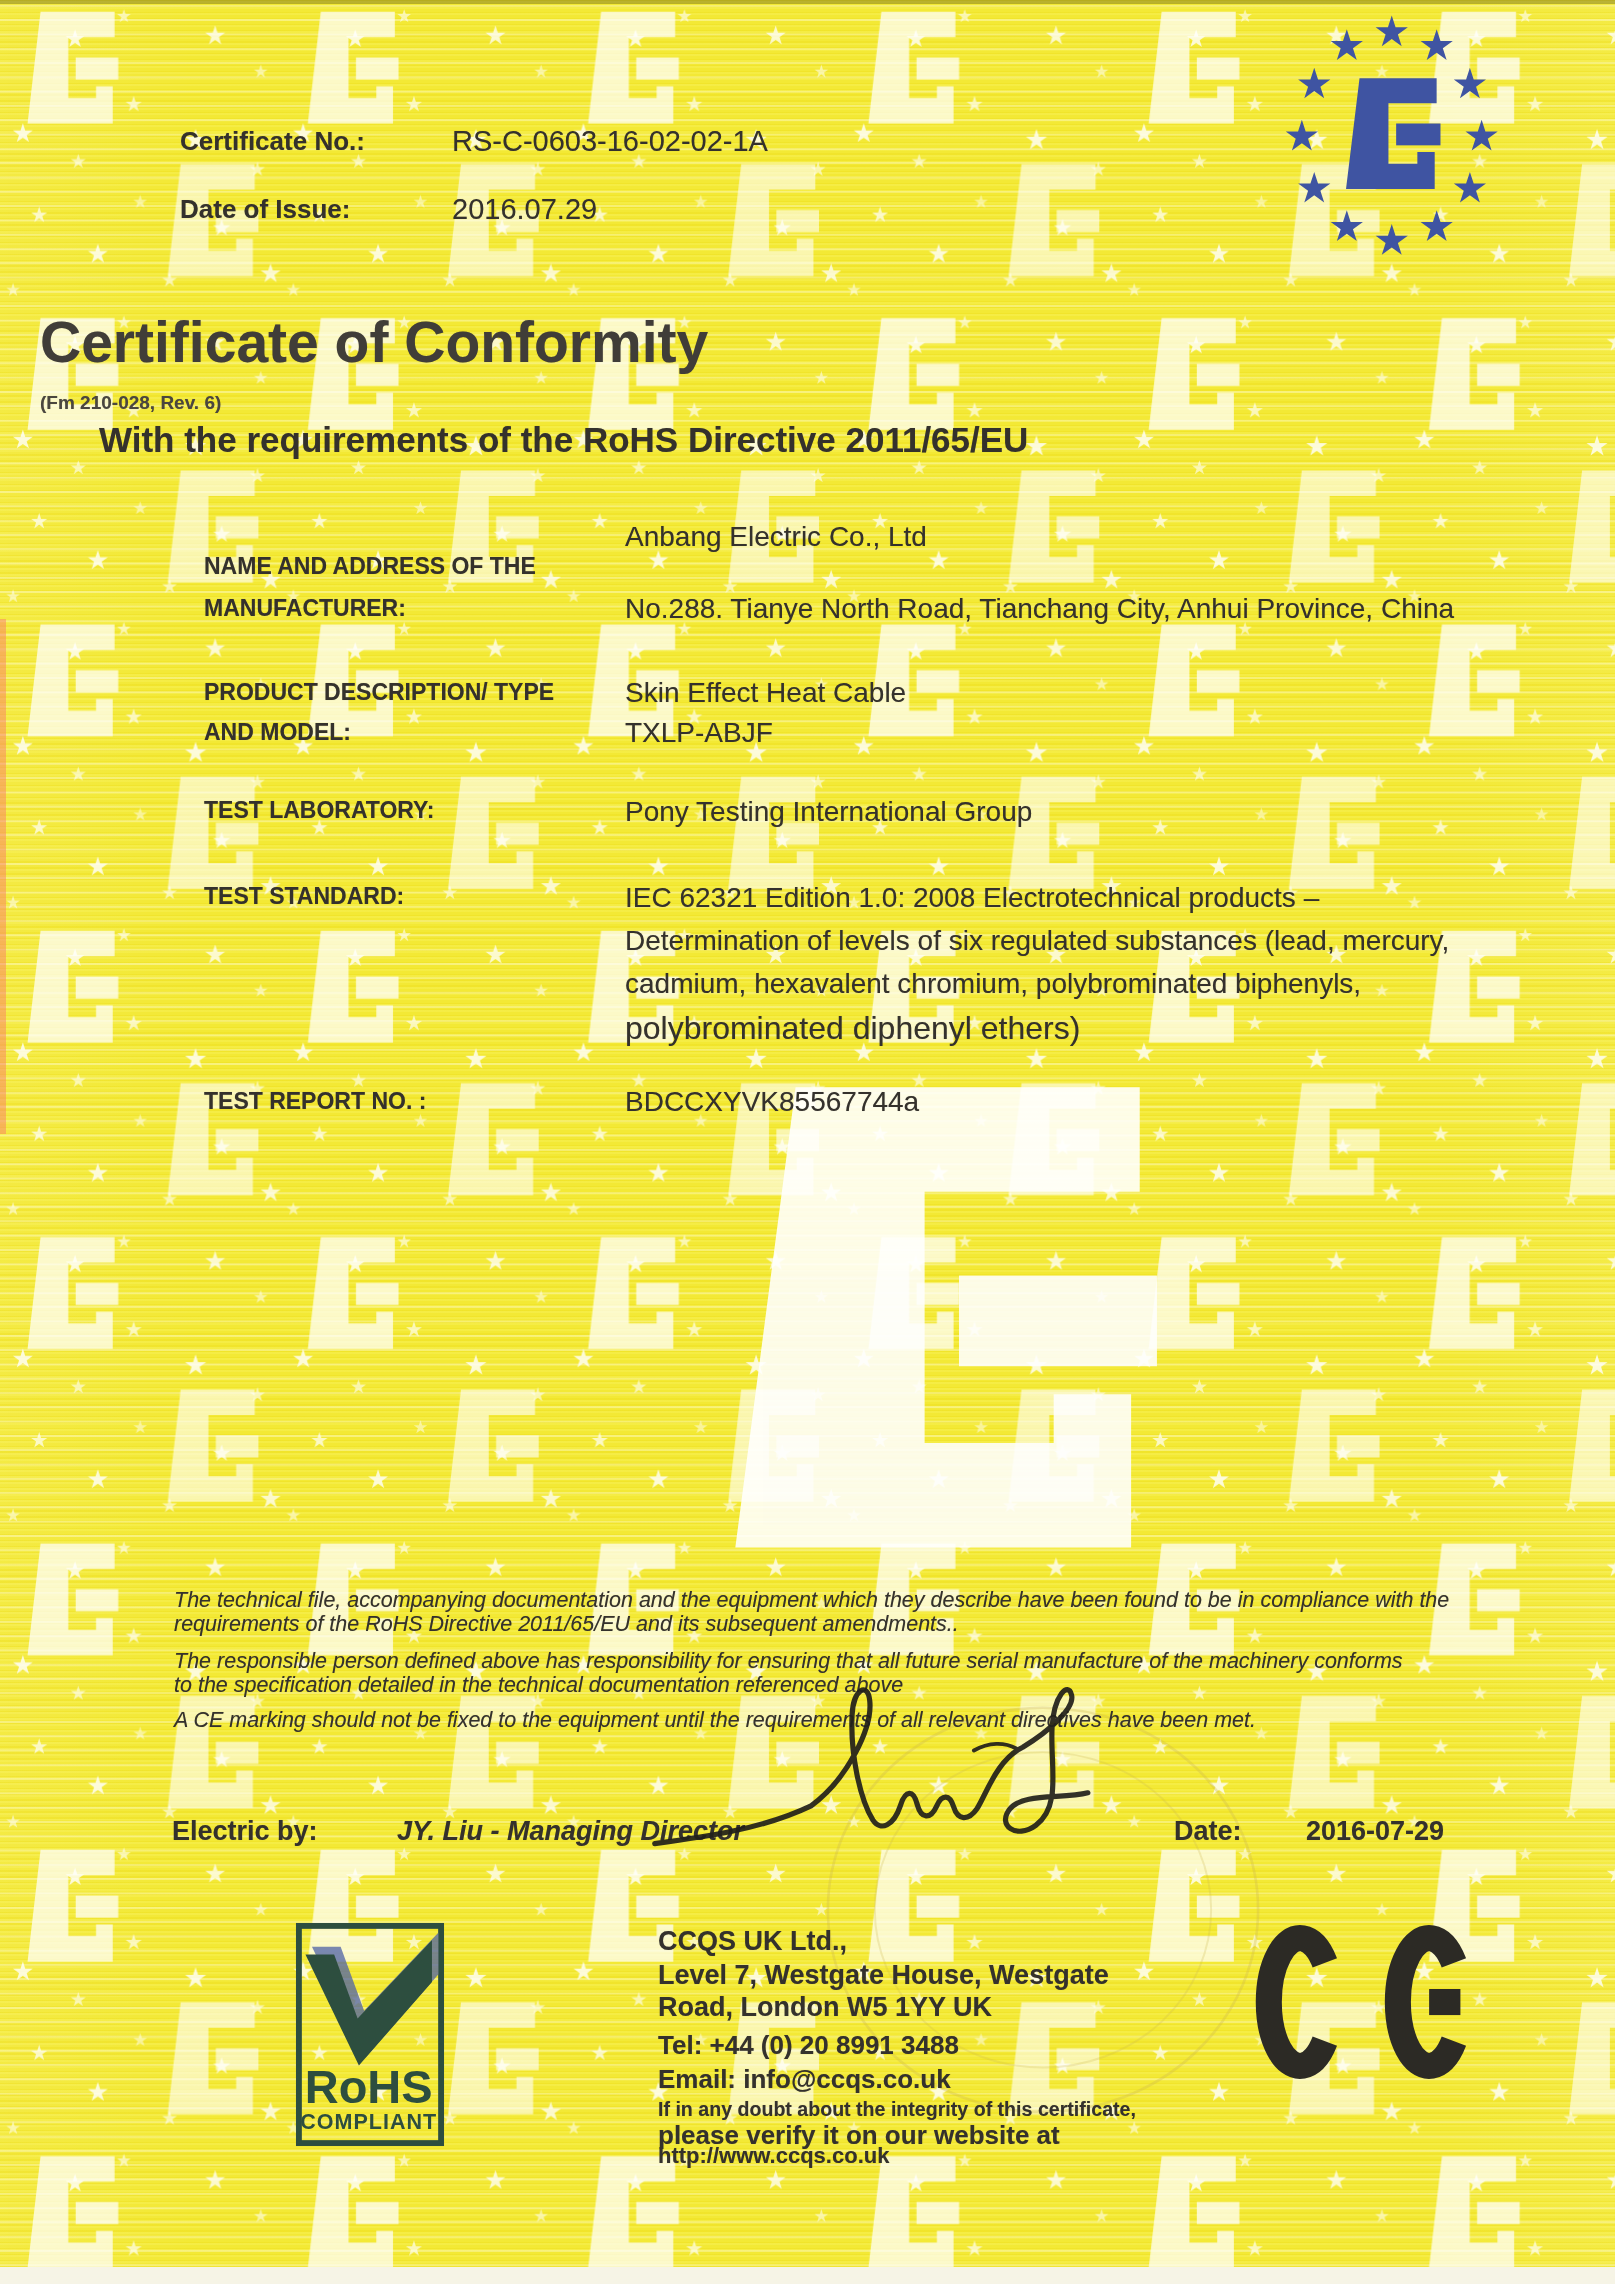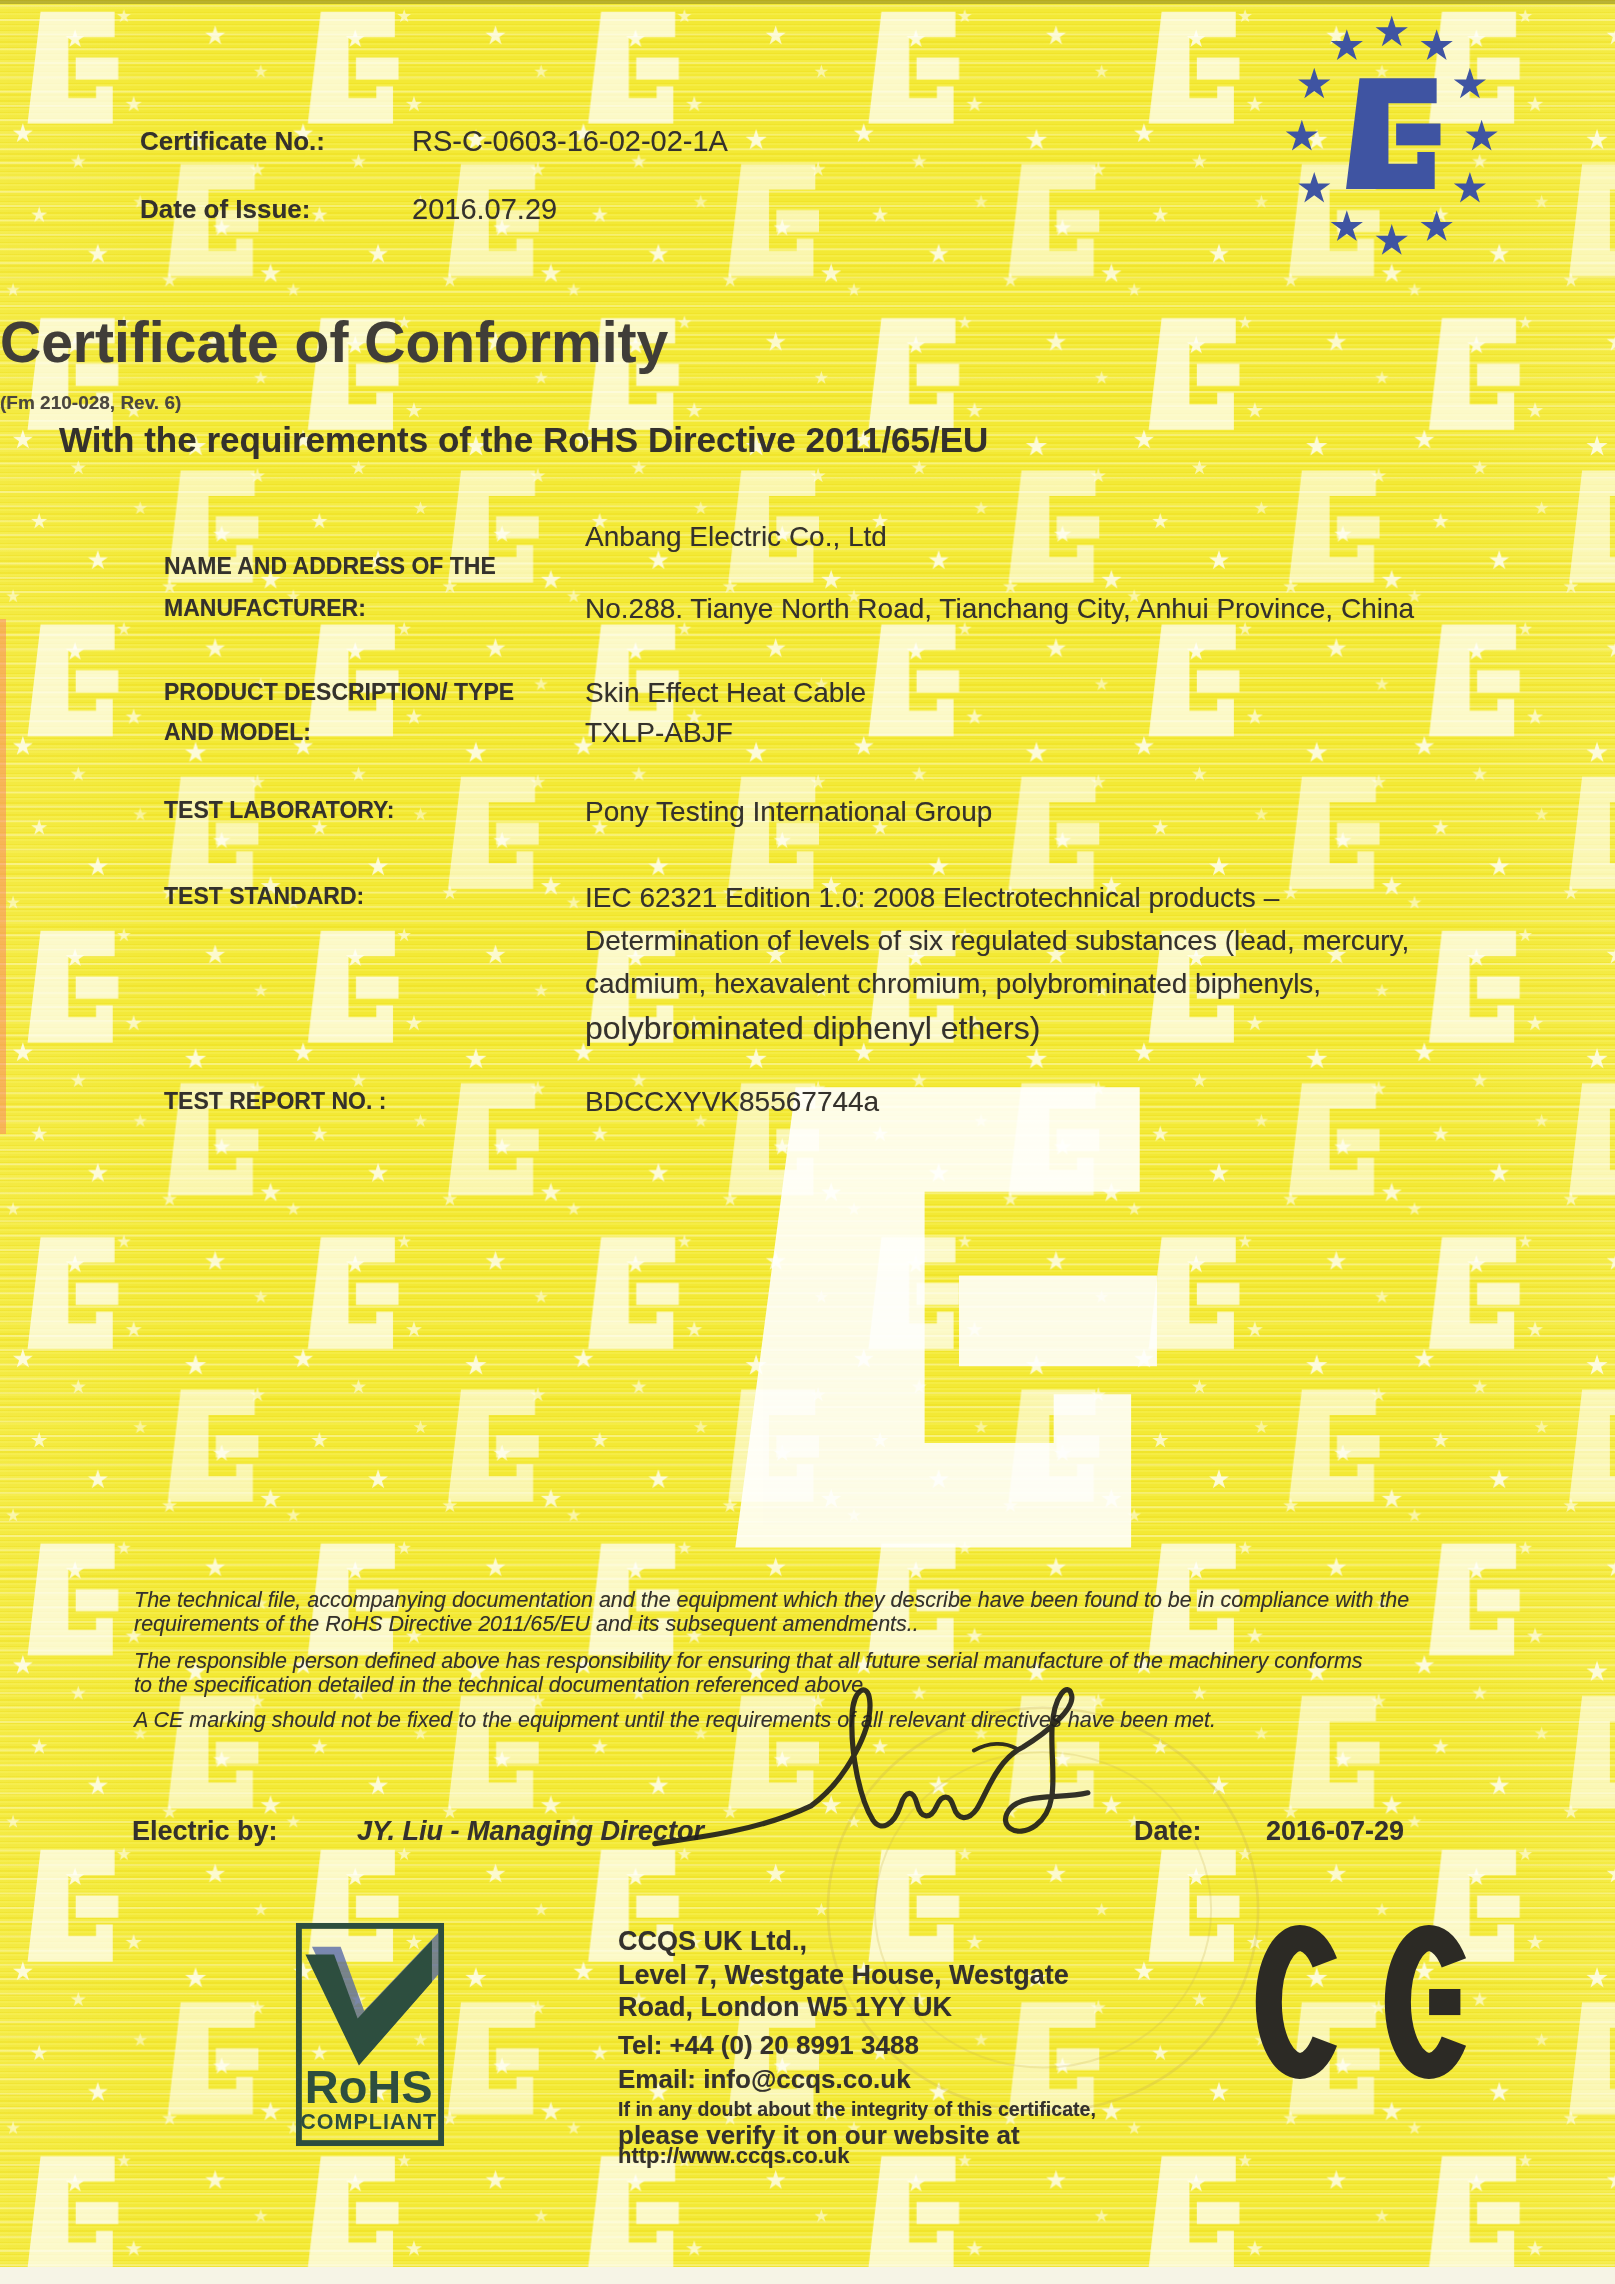--- a/index.html
+++ b/index.html
@@ -14,21 +14,21 @@
         rgba(255,255,255,0) 7.2px, rgba(255,255,255,0) 14.3px),
       repeating-linear-gradient(to bottom,
         rgba(236,218,20,0.30) 0px, rgba(236,218,20,0.30) 1.3px,
         rgba(255,250,130,0.20) 1.3px, rgba(255,250,130,0.20) 3.3px,
         rgba(244,232,40,0) 3.3px, rgba(244,232,40,0) 5.9px),
       linear-gradient(90deg, rgba(255,255,255,0.07), rgba(0,0,0,0) 12%, rgba(0,0,0,0) 88%, rgba(255,255,255,0.08));
   }
   .bgsvg{position:absolute;left:0;top:0;z-index:1;}
   .art{position:absolute;z-index:2;}
   .t{position:absolute;z-index:5;white-space:nowrap;color:#34312c;line-height:1.04;
-     text-shadow:0 0 0.7px rgba(60,55,40,.35);}
+     text-shadow:0 0 0.7px rgba(60,55,40,.35);margin-left:40px;}
   .b{font-weight:bold;}
   .i{font-style:italic;}
   .ctr{text-align:left;font-weight:bold;}
   .sig{position:absolute;z-index:6;}
   .badge{position:absolute;z-index:5;}
   .topstrip{position:absolute;left:0;top:0;width:100%;height:3.9px;background:rgba(95,90,15,.40);z-index:4;}
   .botstrip{position:absolute;left:0;bottom:0;width:100%;height:17px;background:#f6f4e6;z-index:4;}
   .pinkstrip{position:absolute;left:0;top:619px;width:5.9px;height:515px;background:rgba(250,125,105,.5);z-index:4;}
 </style>
 </head>

